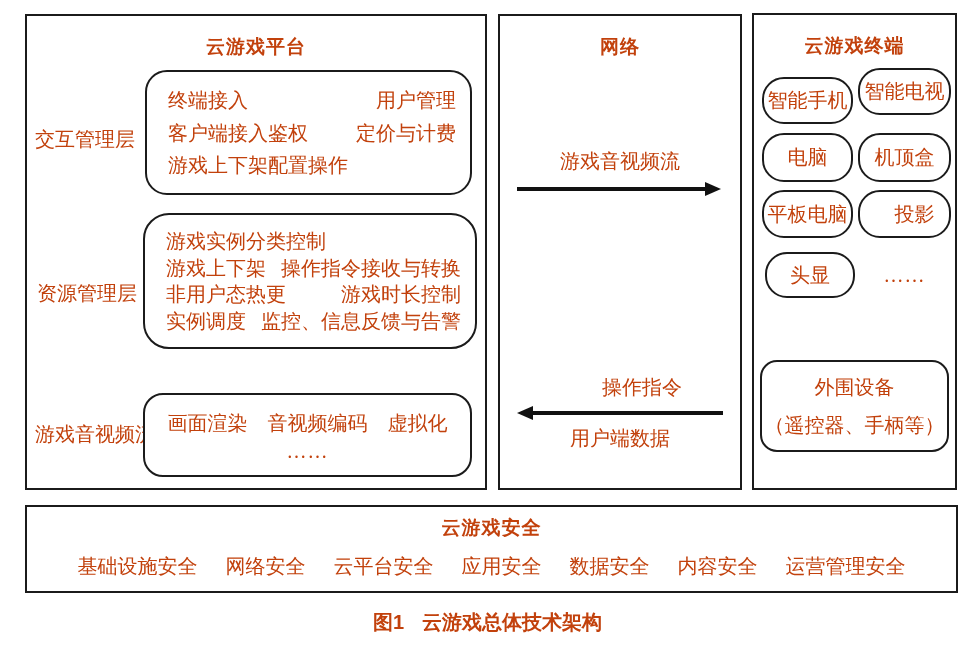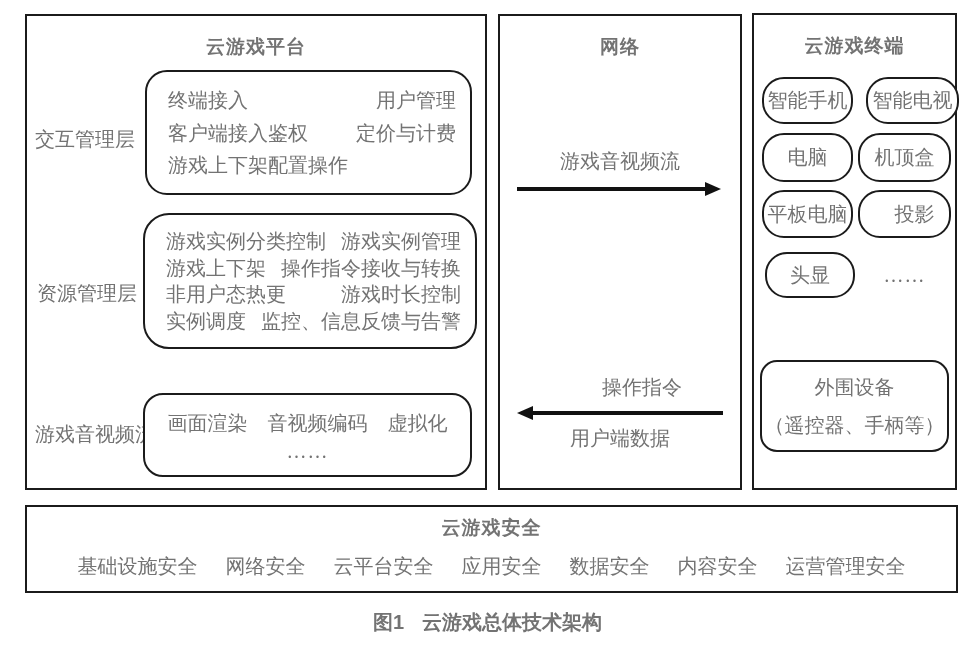--- a/index.html
+++ b/index.html
@@ -3,21 +3,21 @@
 <meta charset="utf-8">
 <style>
   * { margin: 0; padding: 0; box-sizing: border-box; }
   html, body { background: #ffffff; }
   .page {
     position: relative;
     width: 975px;
     height: 648px;
     background: #ffffff;
     font-family: "Liberation Serif", serif;
-    color: #737373;
+    color: #c2410c;
     overflow: hidden;
   }
   .panel {
     position: absolute;
     border: 2px solid #1b1b1b;
     background: #ffffff;
   }
   .panel-title {
     position: absolute;
     top: 20px;
@@ -173,21 +173,20 @@
         <span>定价与计费</span>
       </div>
       <div class="rrow single">
         <span>游戏上下架配置操作</span>
       </div>
     </div>
 
     <div class="rounded" style="left:116px; top:197px; width:334px; height:136px; padding:10px 0; border-radius:26px;">
       <div class="rrow">
         <span>游戏实例分类控制</span>
-        <span>游戏实例管理</span>
       </div>
       <div class="rrow">
         <span>游戏上下架</span>
         <span>操作指令接收与转换</span>
       </div>
       <div class="rrow">
         <span>非用户态热更</span>
         <span>游戏时长控制</span>
       </div>
       <div class="rrow">
@@ -220,21 +219,21 @@
       <div class="shaft" style="left:14px; width:192px;"></div>
       <div class="head-left"></div>
     </div>
     <div class="flow-label" style="top:411px;">用户端数据</div>
   </div>
 
   <div class="panel" style="left:752px; top:13px; width:205px; height:477px;">
     <div class="panel-title">云游戏终端</div>
 
     <div class="device" style="left:8px; top:62px; width:91px; height:47px;">智能手机</div>
-    <div class="device" style="left:104px; top:62px; width:93px; height:47px;margin-left:8px;">智能电视</div>
+    <div class="device" style="left:104px; top:53px; width:93px; height:47px;">智能电视</div>
 
     <div class="device" style="left:8px; top:118px; width:91px; height:49px;">电脑</div>
     <div class="device" style="left:104px; top:118px; width:93px; height:49px;">机顶盒</div>
 
     <div class="device" style="left:8px; top:175px; width:91px; height:48px;">平板电脑</div>
     <div class="device" style="left:104px; top:175px; width:93px; height:48px;padding-left:20px;">投影</div>
 
     <div class="device" style="left:11px; top:237px; width:90px; height:46px;">头显</div>
     <div class="device-more" style="left:104px; top:237px; width:93px; height:46px;">……</div>
 

